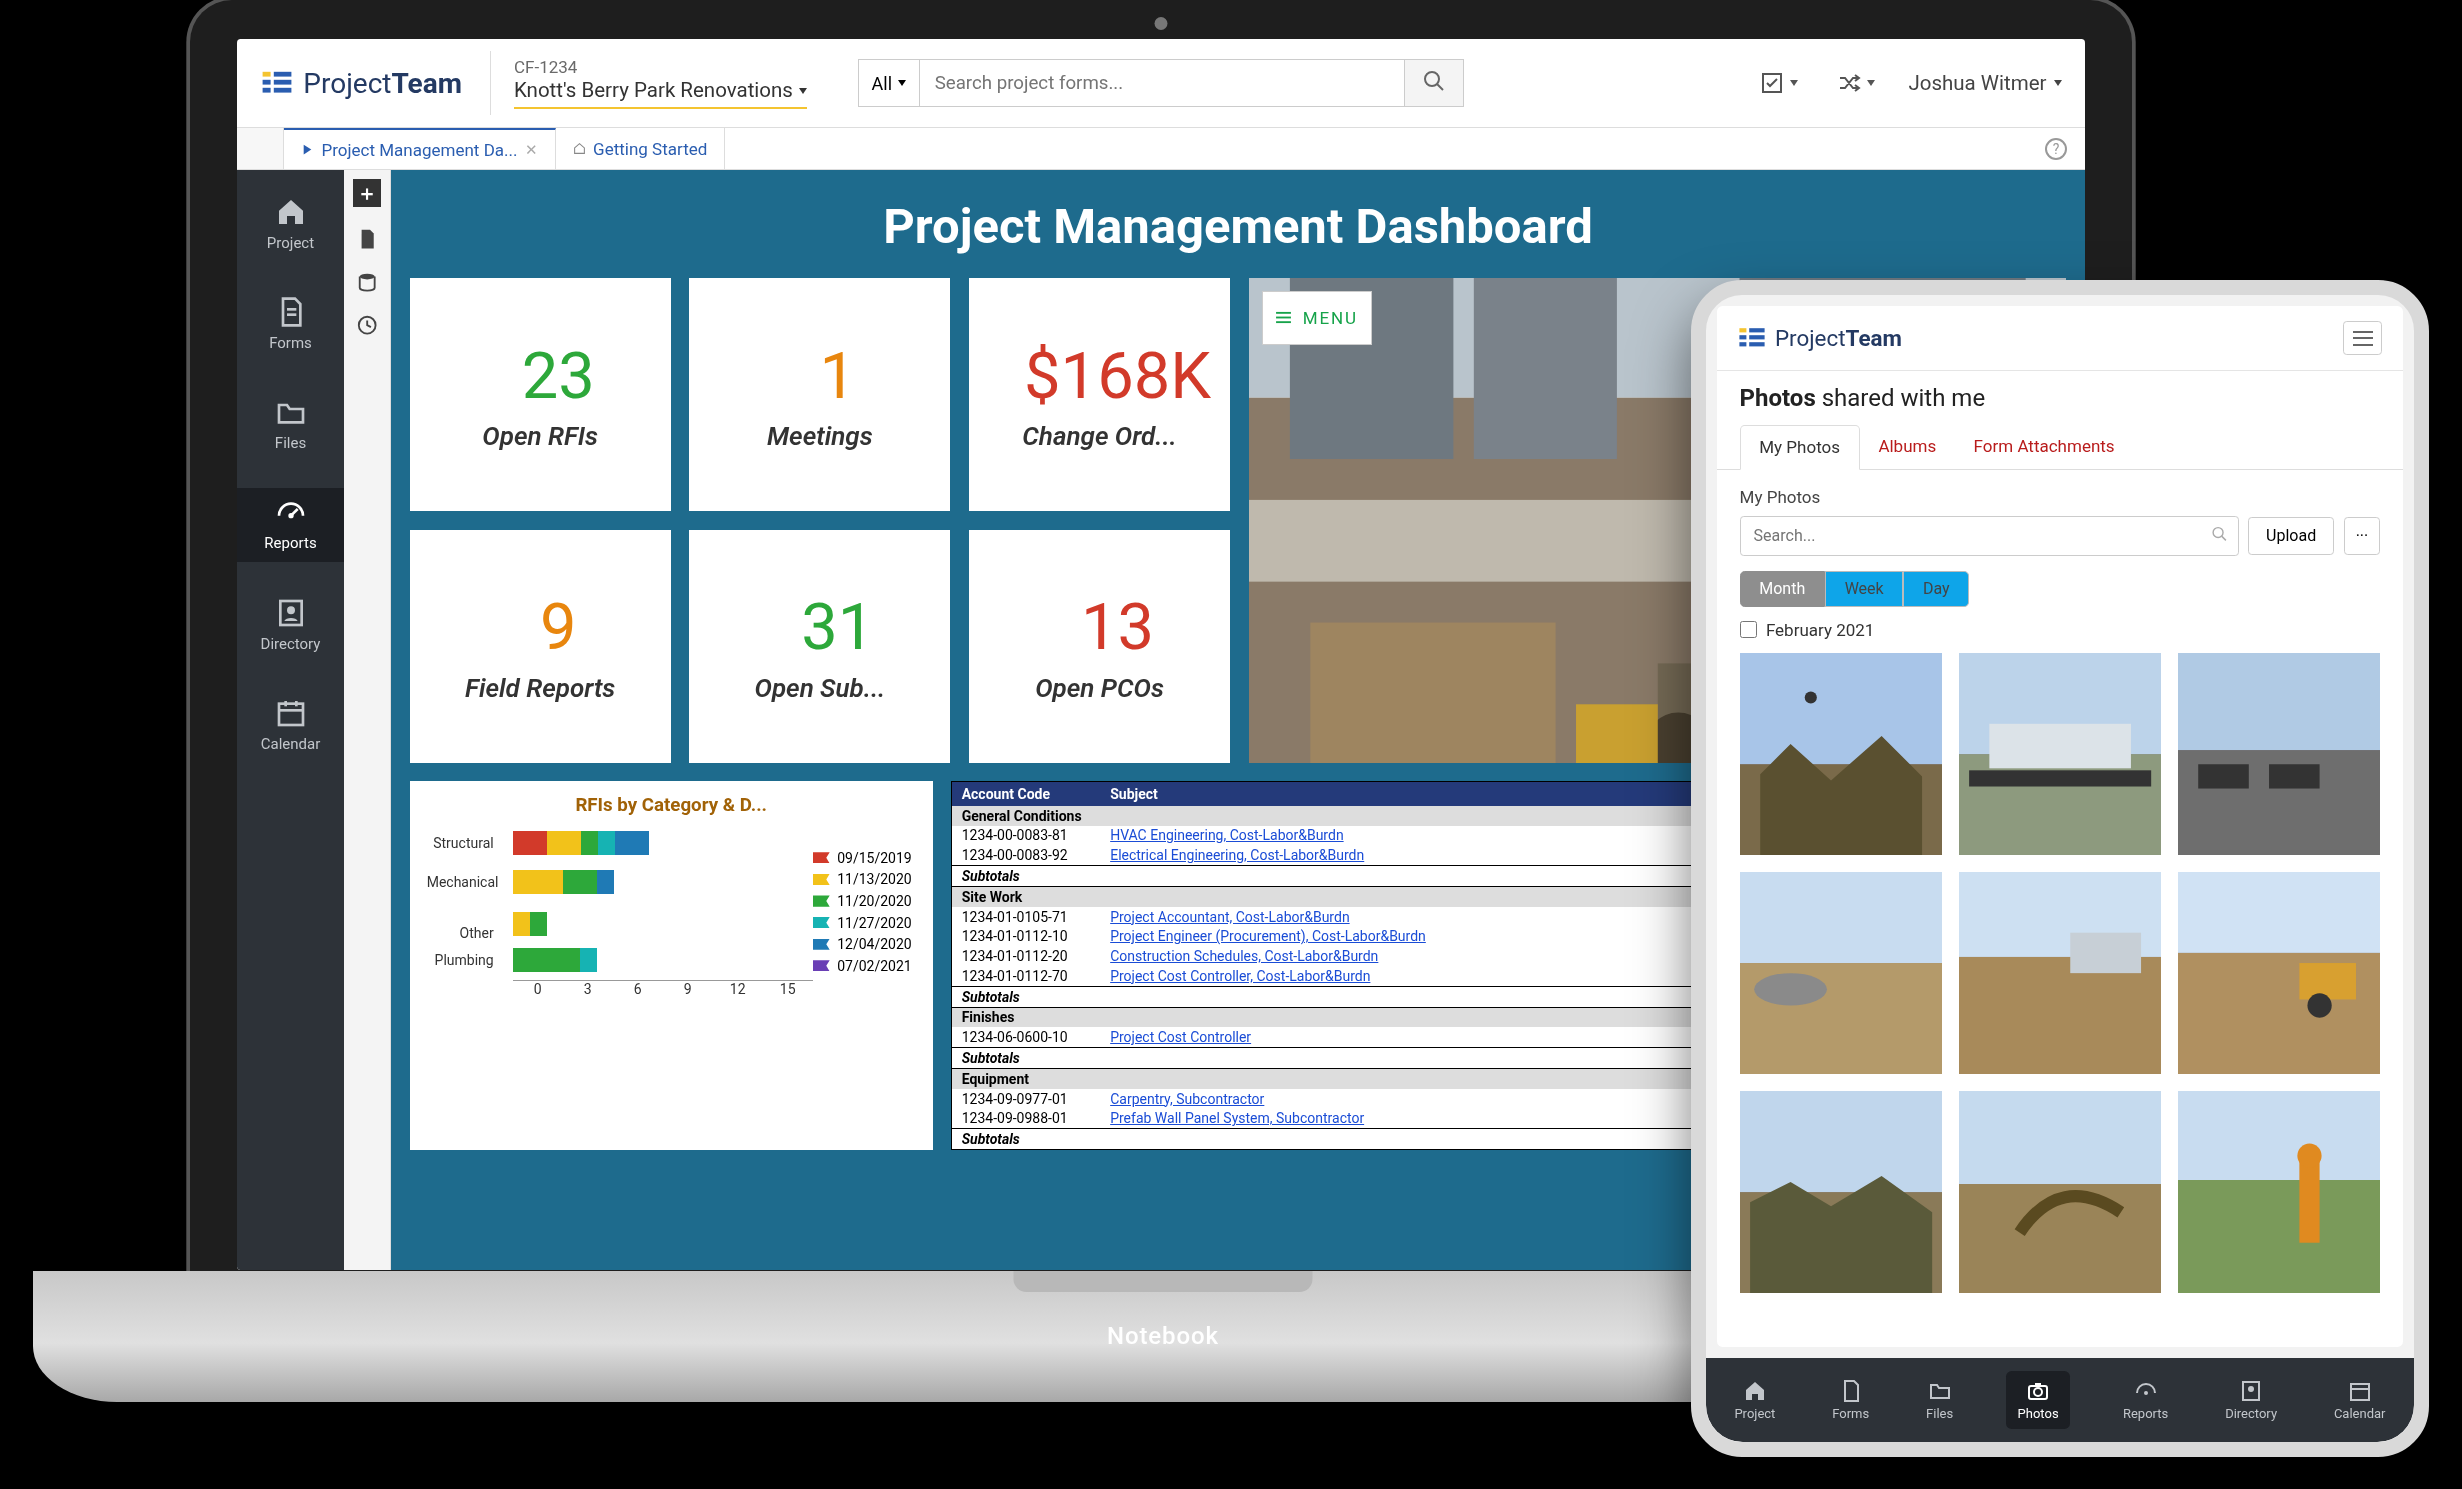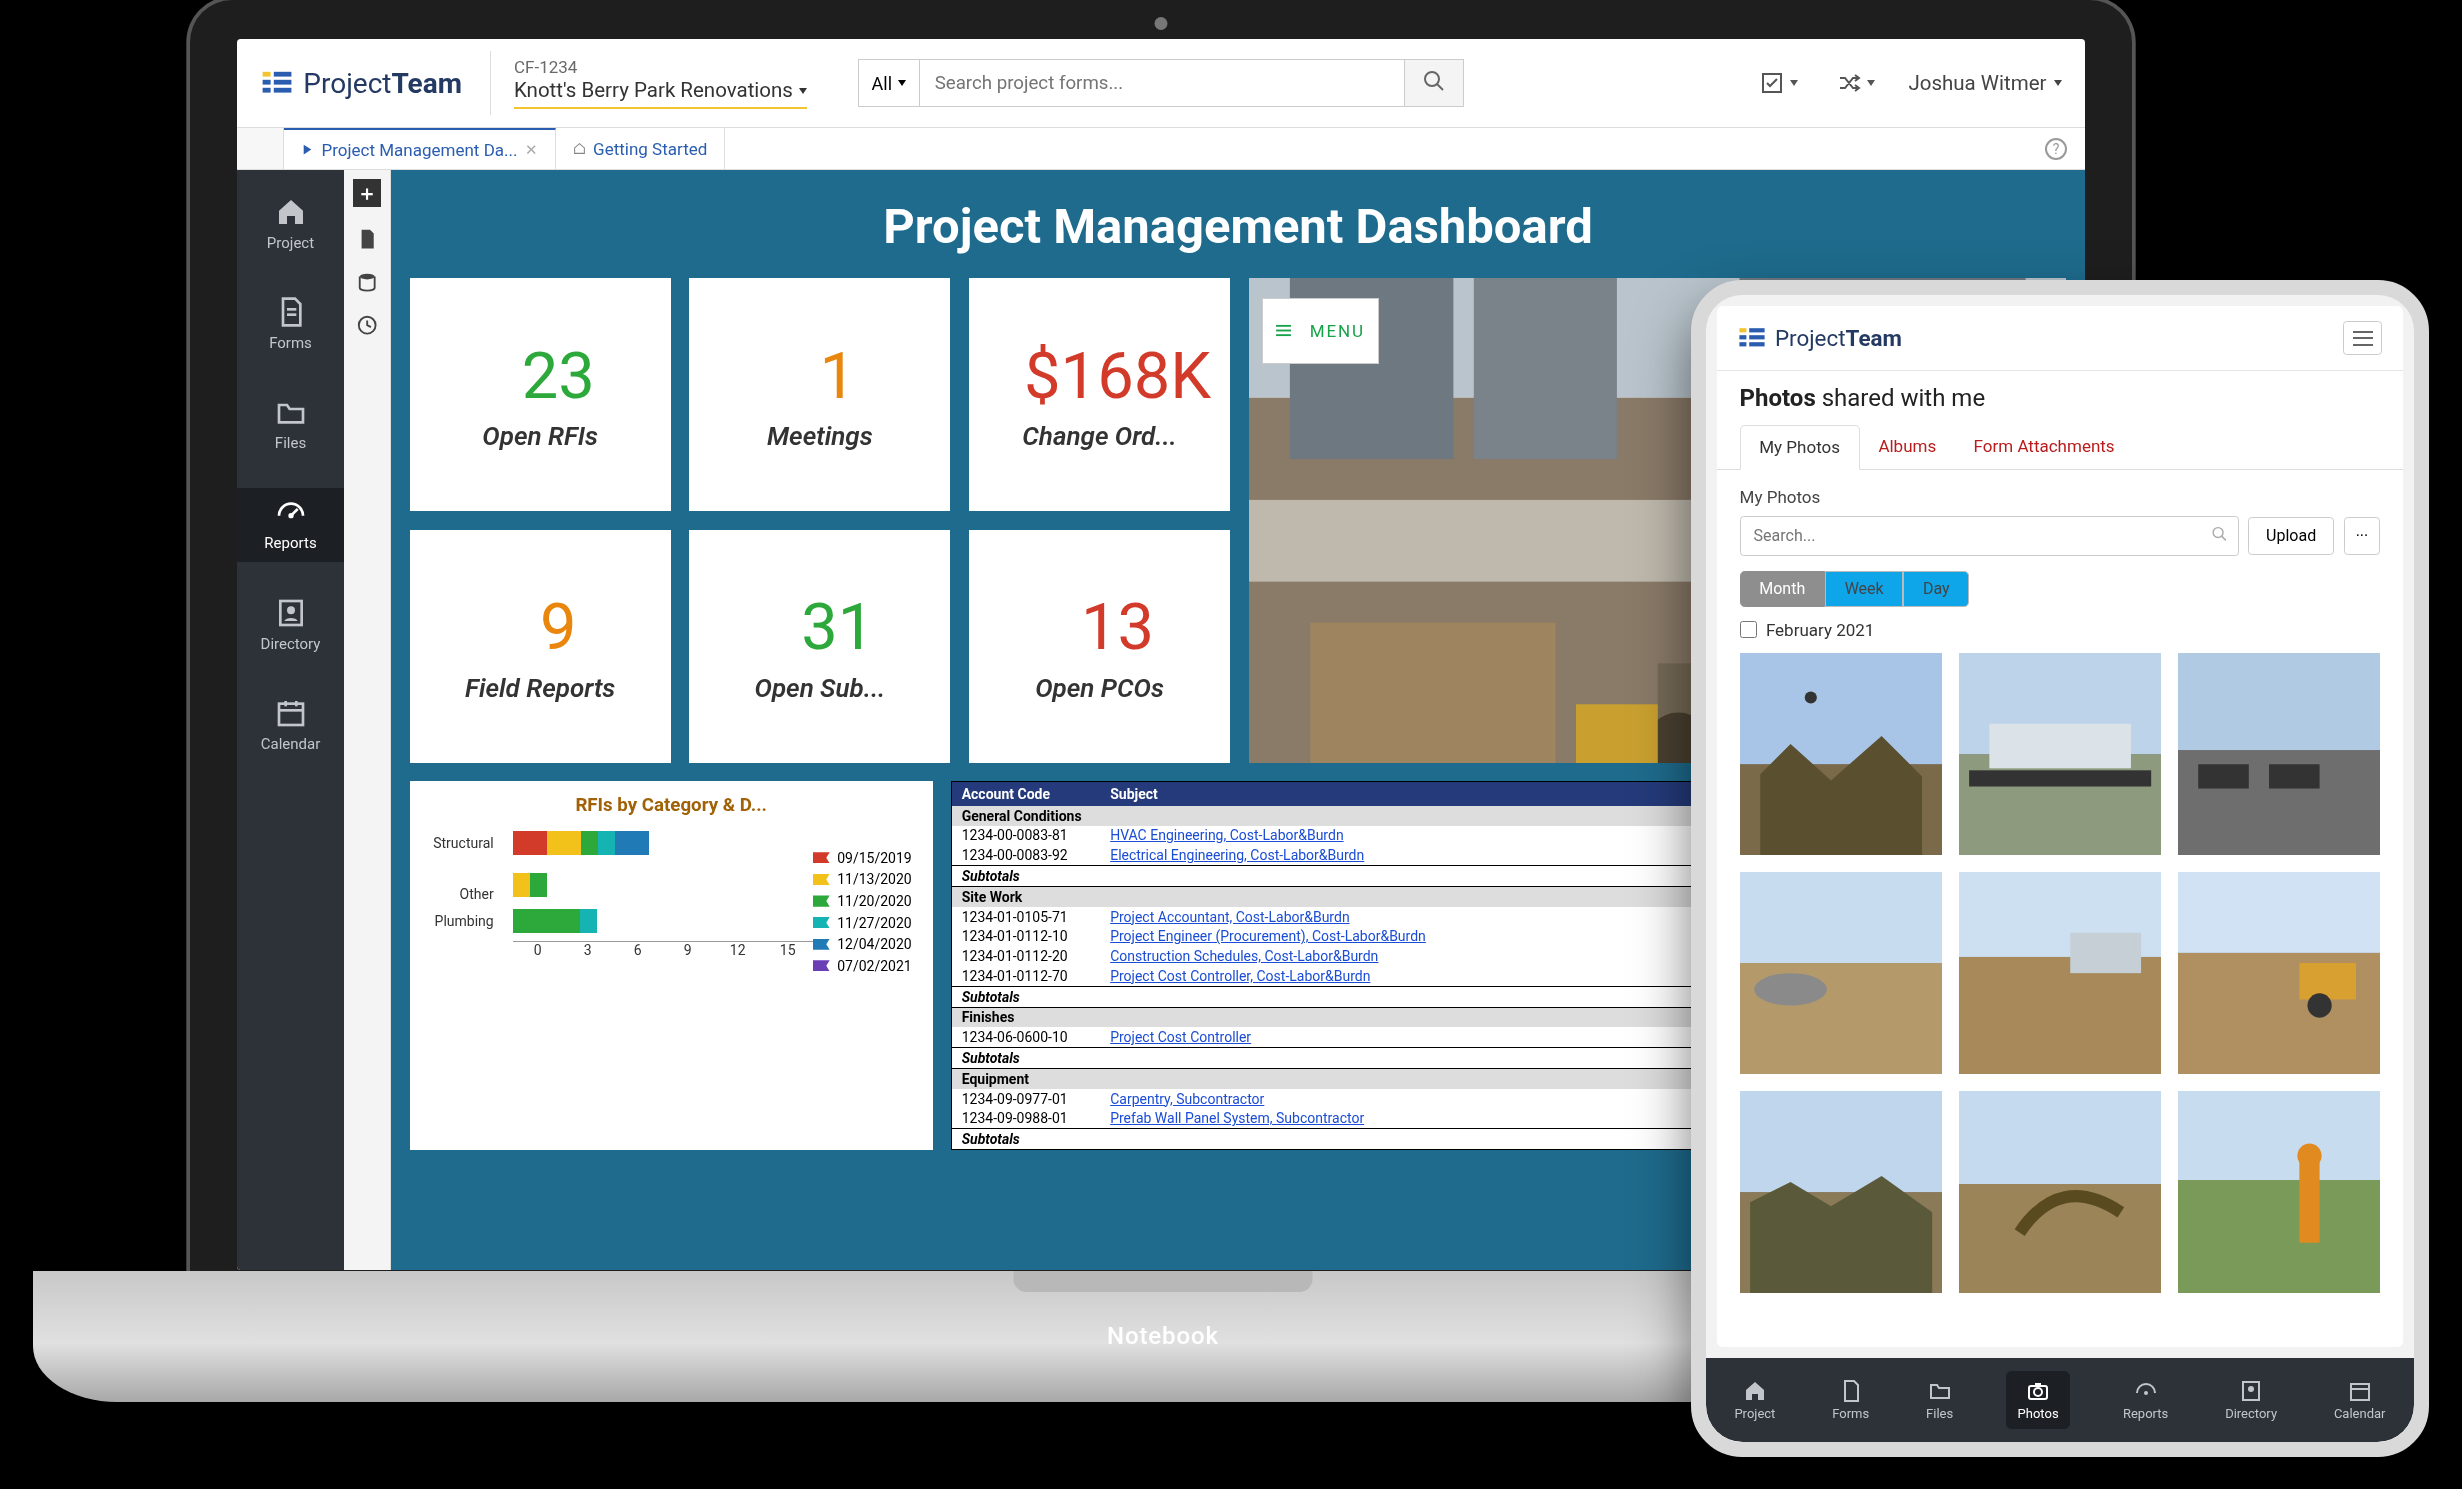--- a/index.html
+++ b/index.html
@@ -107,22 +107,22 @@
   .kpi .val { font-size:65px; font-weight:400;margin-left:36px; }
   .kpi .lbl { font-size:26px; color:#333; font-style:italic; font-weight:600; margin-top:7.5px; }
   .c-green { color:#2da83a; }
   .c-orange { color:#e8860e; }
   .c-red { color:#d23a2a; }
 
   .sitecam {
     grid-row: 1 / span 2; grid-column:4; background:#fff; position:relative; overflow:hidden;
   }
   .sitecam .menu {
-    position:absolute; left:13px; top:20px; background:#fff; border:0.9px solid #ccc;
-    padding:22px 13px; font-size:17px; letter-spacing:1.9px; color:#16a34a; display:flex; align-items:center; gap:19px;
+    position:absolute; left:13px; top:13px; background:#fff; border:0.9px solid #ccc;
+    padding:16px 13px; font-size:17px; letter-spacing:1.9px; color:#16a34a; display:flex; align-items:center; gap:12px;
   }
   .sitecam svg { width:100%; height:100%; }
 
   .bottom-row {
     display:grid; grid-template-columns: 523px 1fr; gap:18.7px; margin-top:18.7px;
   }
   .card { background:#fff; padding:13px 17px; }
   .card h3 { font-size:18.7px; font-weight:700; color:#a16207; text-align:center; margin-bottom:7.5px; }
 
   
@@ -397,20 +397,28 @@
                     <div style="display:flex;align-items:center;height:39px">
                       <div class="axis-y-lbl" style="width:86px">Structural</div>
                       <div class="bars">
                         <span style="width:34px;background:#d23a2a"></span>
                         <span style="width:34px;background:#f2c21a"></span>
                         <span style="width:17px;background:#2da83a"></span>
                         <span style="width:17px;background:#16b3b3"></span>
                         <span style="width:34px;background:#1f7ab5"></span>
                       </div>
                     </div>
+                    <div style="display:flex;align-items:center;height:39px">
+                      <div class="axis-y-lbl" style="width:86px">Mechanical</div>
+                      <div class="bars">
+                        <span style="width:50px;background:#f2c21a"></span>
+                        <span style="width:34px;background:#2da83a"></span>
+                        <span style="width:17px;background:#1f7ab5"></span>
+                      </div>
+                    </div>
                     <div style="display:flex;align-items:flex-end;height:39px">
                       <div class="axis-y-lbl" style="width:86px">Other</div>
                       <div class="bars">
                         <span style="width:17px;background:#f2c21a"></span>
                         <span style="width:17px;background:#2da83a"></span>
                       </div>
                     </div>
                     <div style="display:flex;align-items:center;height:39px">
                       <div class="axis-y-lbl" style="width:86px">Plumbing</div>
                       <div class="bars">

